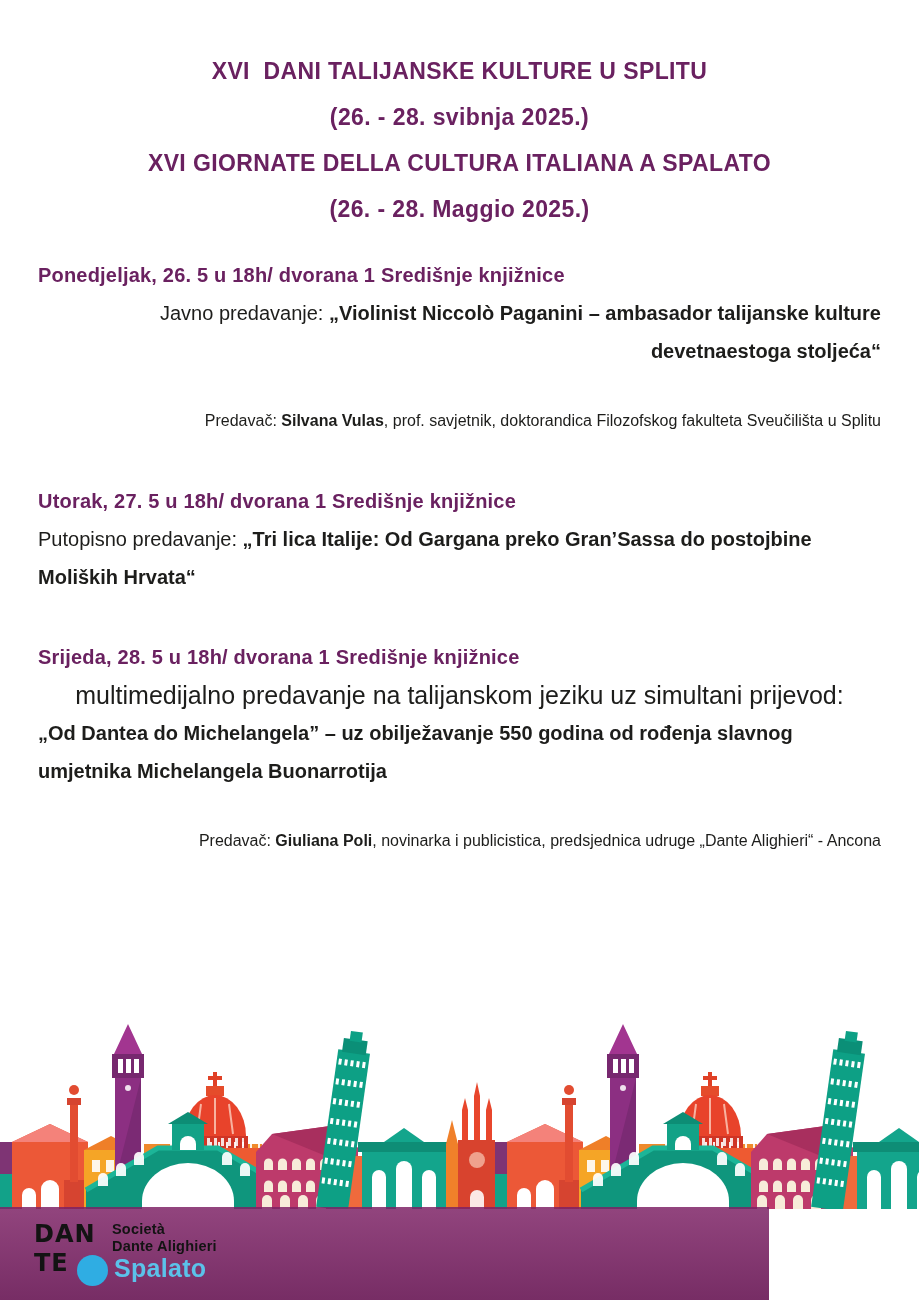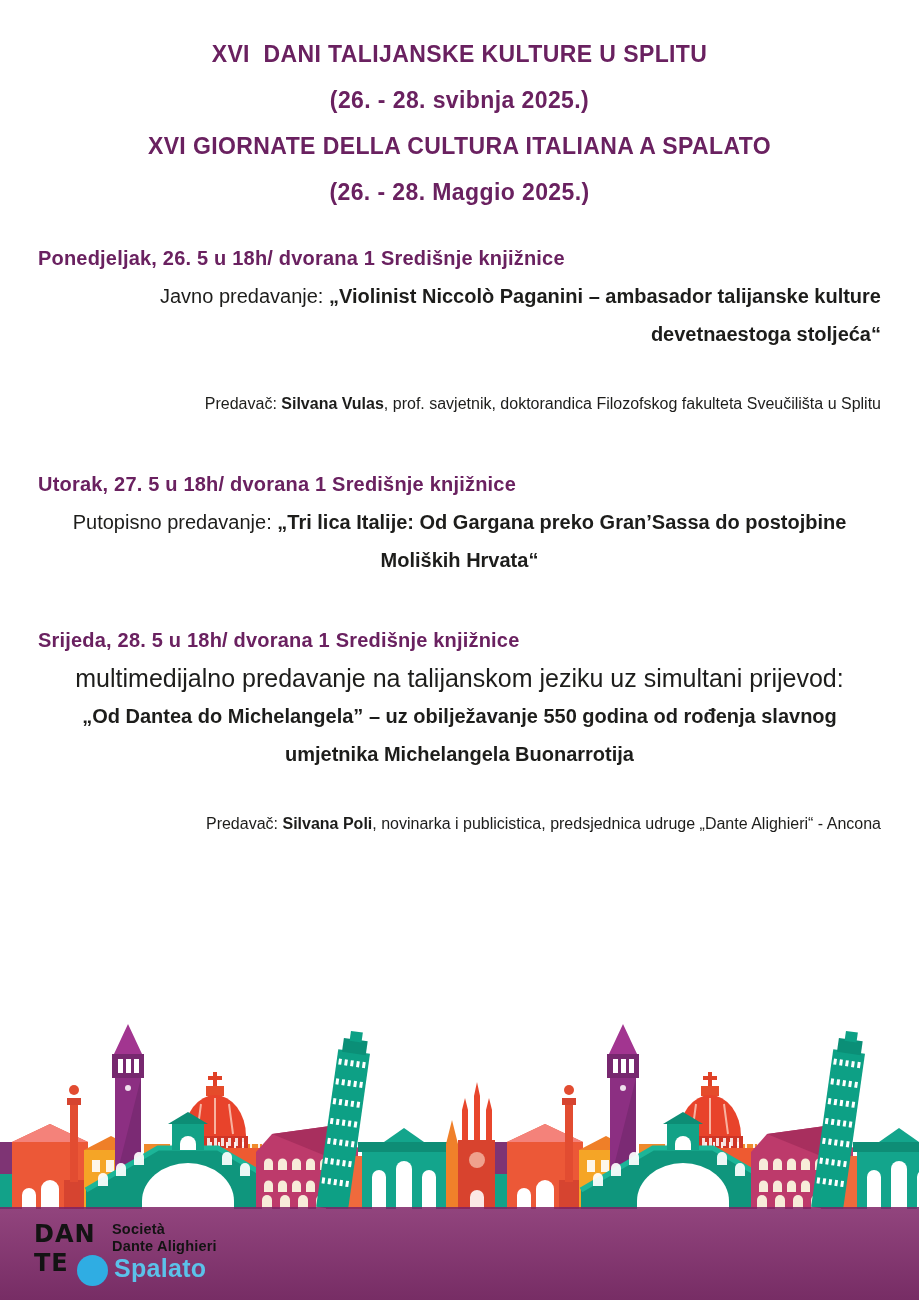--- a/index.html
+++ b/index.html
@@ -8,48 +8,48 @@
     --band:rgba(125,33,101,0.84);
     --band2:rgba(104,22,84,0.9);
   }
   *{margin:0;padding:0;box-sizing:border-box;}
   html,body{background:#ffffff;}
   body{
     width:919px;height:1300px;position:relative;overflow:hidden;
     font-family:"Liberation Sans","DejaVu Sans",sans-serif;
     color:var(--ink);
   }
-  .content{padding:31px 38px 0;}
+  .content{padding:40px 38px 0;margin-top:8px;}
   .title-block{text-align:center;}
   .title-line{
     font-size:23px;font-weight:800;line-height:46px;letter-spacing:.4px;
     color:var(--purple);white-space:pre-wrap;
   }
   .section-header{
     text-align:left;font-size:20px;font-weight:800;line-height:38px;
     color:var(--purple);letter-spacing:.2px;
   }
   .sec-1{margin-top:24px;}
   .sec-2,.sec-3{margin-top:42px;}
   .lecture{font-size:20px;line-height:38px;}
   .lecture.left{text-align:right;}
-  .lecture.center{text-align:center;}
+  .lecture.center{}
   .intro-line{font-size:25px;line-height:38px;text-align:center;}
   .bold{font-weight:700;}
   .speaker{font-size:16px;line-height:39px;margin-top:31px;text-align:right;}
 
   
   .skyline-wrap{position:absolute;left:0;bottom:0;width:919px;height:276px;}
   .skyline{position:absolute;top:0;left:0;width:919px;height:185px;overflow:hidden;}
   .skyline-reflection{
     position:absolute;top:185px;left:0;width:919px;height:91px;overflow:hidden;
     opacity:.55;
   }
   .footer-band{
-    position:absolute;left:0;bottom:0;width:919px;height:93px;
+    position:absolute;left:0;bottom:0;width:769px;height:93px;
     background:linear-gradient(var(--band),var(--band2));
   }
   .dante-letters{
     position:absolute;left:34px;top:13px;
     font-family:"DejaVu Sans","Liberation Sans",sans-serif;
     font-weight:900;font-size:24px;line-height:29px;color:#131313;letter-spacing:1px;
   }
   .dante-letters span{display:block;}
   .dante-dot{
     position:absolute;left:77px;top:48px;width:31px;height:31px;border-radius:50%;
@@ -91,21 +91,21 @@
     <p class="lecture center">
       <span>Putopisno predavanje: </span><span class="bold">„Tri lica Italije: Od Gargana preko Gran’Sassa do postojbine Moliških Hrvata“</span>
     </p>
   </section>
 
   <section class="sec-3">
     <h2 class="section-header">Srijeda, 28. 5 u 18h/ dvorana 1 Središnje knjižnice</h2>
     <p class="intro-line">multimedijalno predavanje na talijanskom jeziku uz simultani prijevod:</p>
     <p class="lecture center bold">„Od Dantea do Michelangela” – uz obilježavanje 550 godina od rođenja slavnog umjetnika Michelangela Buonarrotija</p>
     <p class="speaker">
-      <span>Predavač: </span><span class="bold">Silvana Poli</span><span>, novinarka i publicistica, predsjednica udruge „Dante Alighieri“ - Ancona</span>
+      <span>Predavač: </span><span class="bold">Giuliana Poli</span><span>, novinarka i publicistica, predsjednica udruge „Dante Alighieri“ - Ancona</span>
     </p>
   </section>
 
 </main>
 
 <div class="skyline-wrap">
 
   <div class="skyline">
     <svg width="990" height="185" viewBox="0 0 990 185" xmlns="http://www.w3.org/2000/svg">
       <defs>

